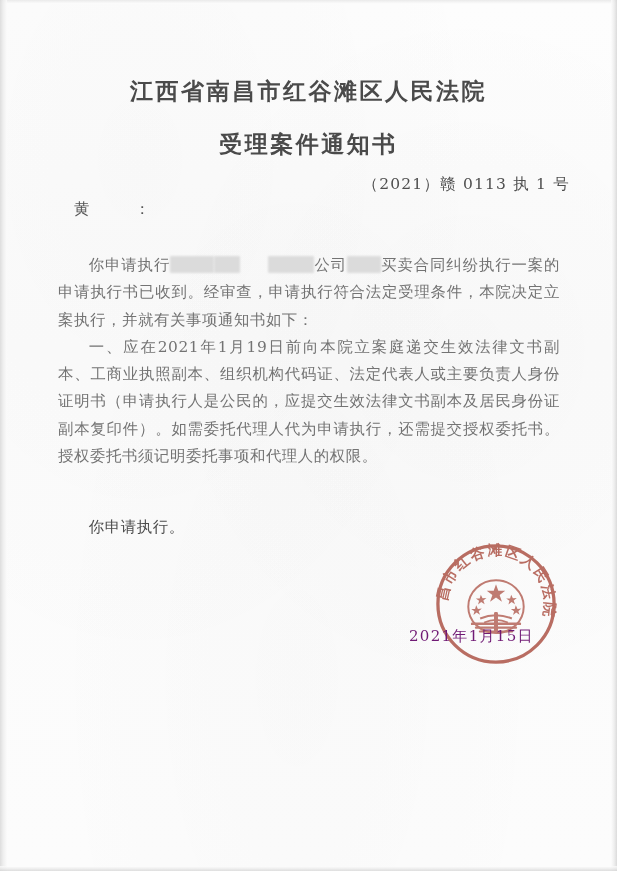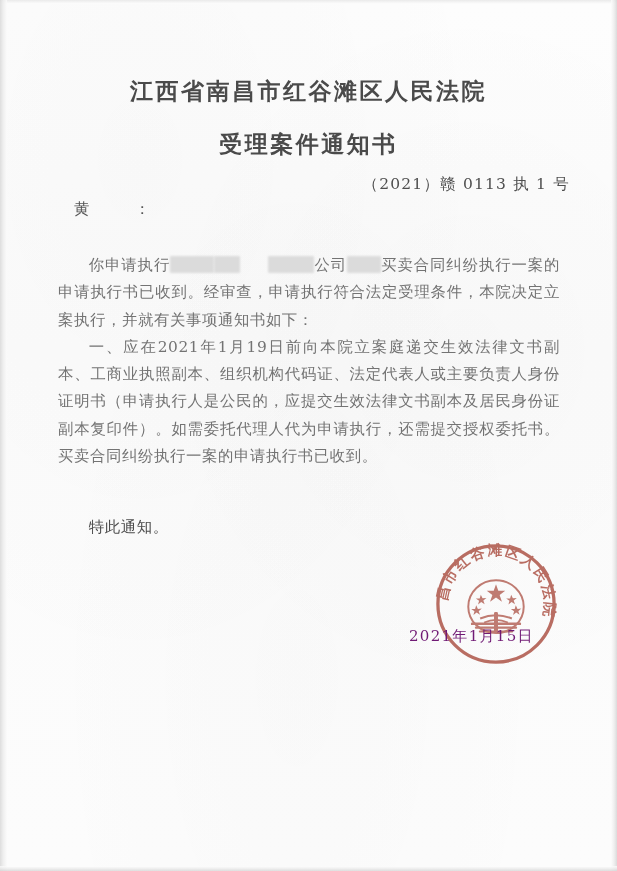--- a/index.html
+++ b/index.html
@@ -208,26 +208,26 @@
     <div class="case-no">（2021）赣 0113 执 1 号</div>
 
     <div class="addressee">
       <span>黄</span><span class="redact-name"></span><span>：</span>
     </div>
 
     <div class="body-text">
 
       <p class="para"><span>你申请执行</span><span class="redact-box redact-a"></span><span class="redact-box redact-b"></span><span class="redact-gap"></span><span class="redact-box redact-c"></span><span>公司</span><span class="redact-box redact-d"></span><span>买卖合同纠纷执行一案的申请执行书已收到。经审查，申请执行符合法定受理条件，本院决定立案执行，并就有关事项通知书如下：</span></p>
 
-      <p class="para">一、应在2021年1月19日前向本院立案庭递交生效法律文书副本、工商业执照副本、组织机构代码证、法定代表人或主要负责人身份证明书（申请执行人是公民的，应提交生效法律文书副本及居民身份证副本复印件）。如需委托代理人代为申请执行，还需提交授权委托书。买卖合同纠纷执行一案的申请执行书已收到。</p>
-
-
-    </div>
-
-    <div class="closing">特此通知。</div>
+      <p class="para">一、应在2021年1月19日前向本院立案庭递交生效法律文书副本、工商业执照副本、组织机构代码证、法定代表人或主要负责人身份证明书（申请执行人是公民的，应提交生效法律文书副本及居民身份证副本复印件）。如需委托代理人代为申请执行，还需提交授权委托书。授权委托书须记明委托事项和代理人的权限。</p>
+
+
+    </div>
+
+    <div class="closing">你申请执行。</div>
 
     <div class="seal-wrap">
       <svg class="seal" viewBox="0 0 200 200" xmlns="http://www.w3.org/2000/svg">
         <defs>
           <path id="ringpath" d="M 100,100 m -74,0 a 74,74 0 1,1 148,0 a 74,74 0 1,1 -148,0"></path>
         </defs>
         <circle cx="100" cy="100" r="88" fill="none" stroke="#b05a4e" stroke-width="5"></circle>
         <text font-size="22" font-weight="bold" fill="#b05a4e" font-family="DejaVu Serif, Liberation Serif, serif" letter-spacing="3">
           <textPath href="#ringpath" startOffset="25%" text-anchor="middle">南昌市红谷滩区人民法院</textPath>
         </text>

